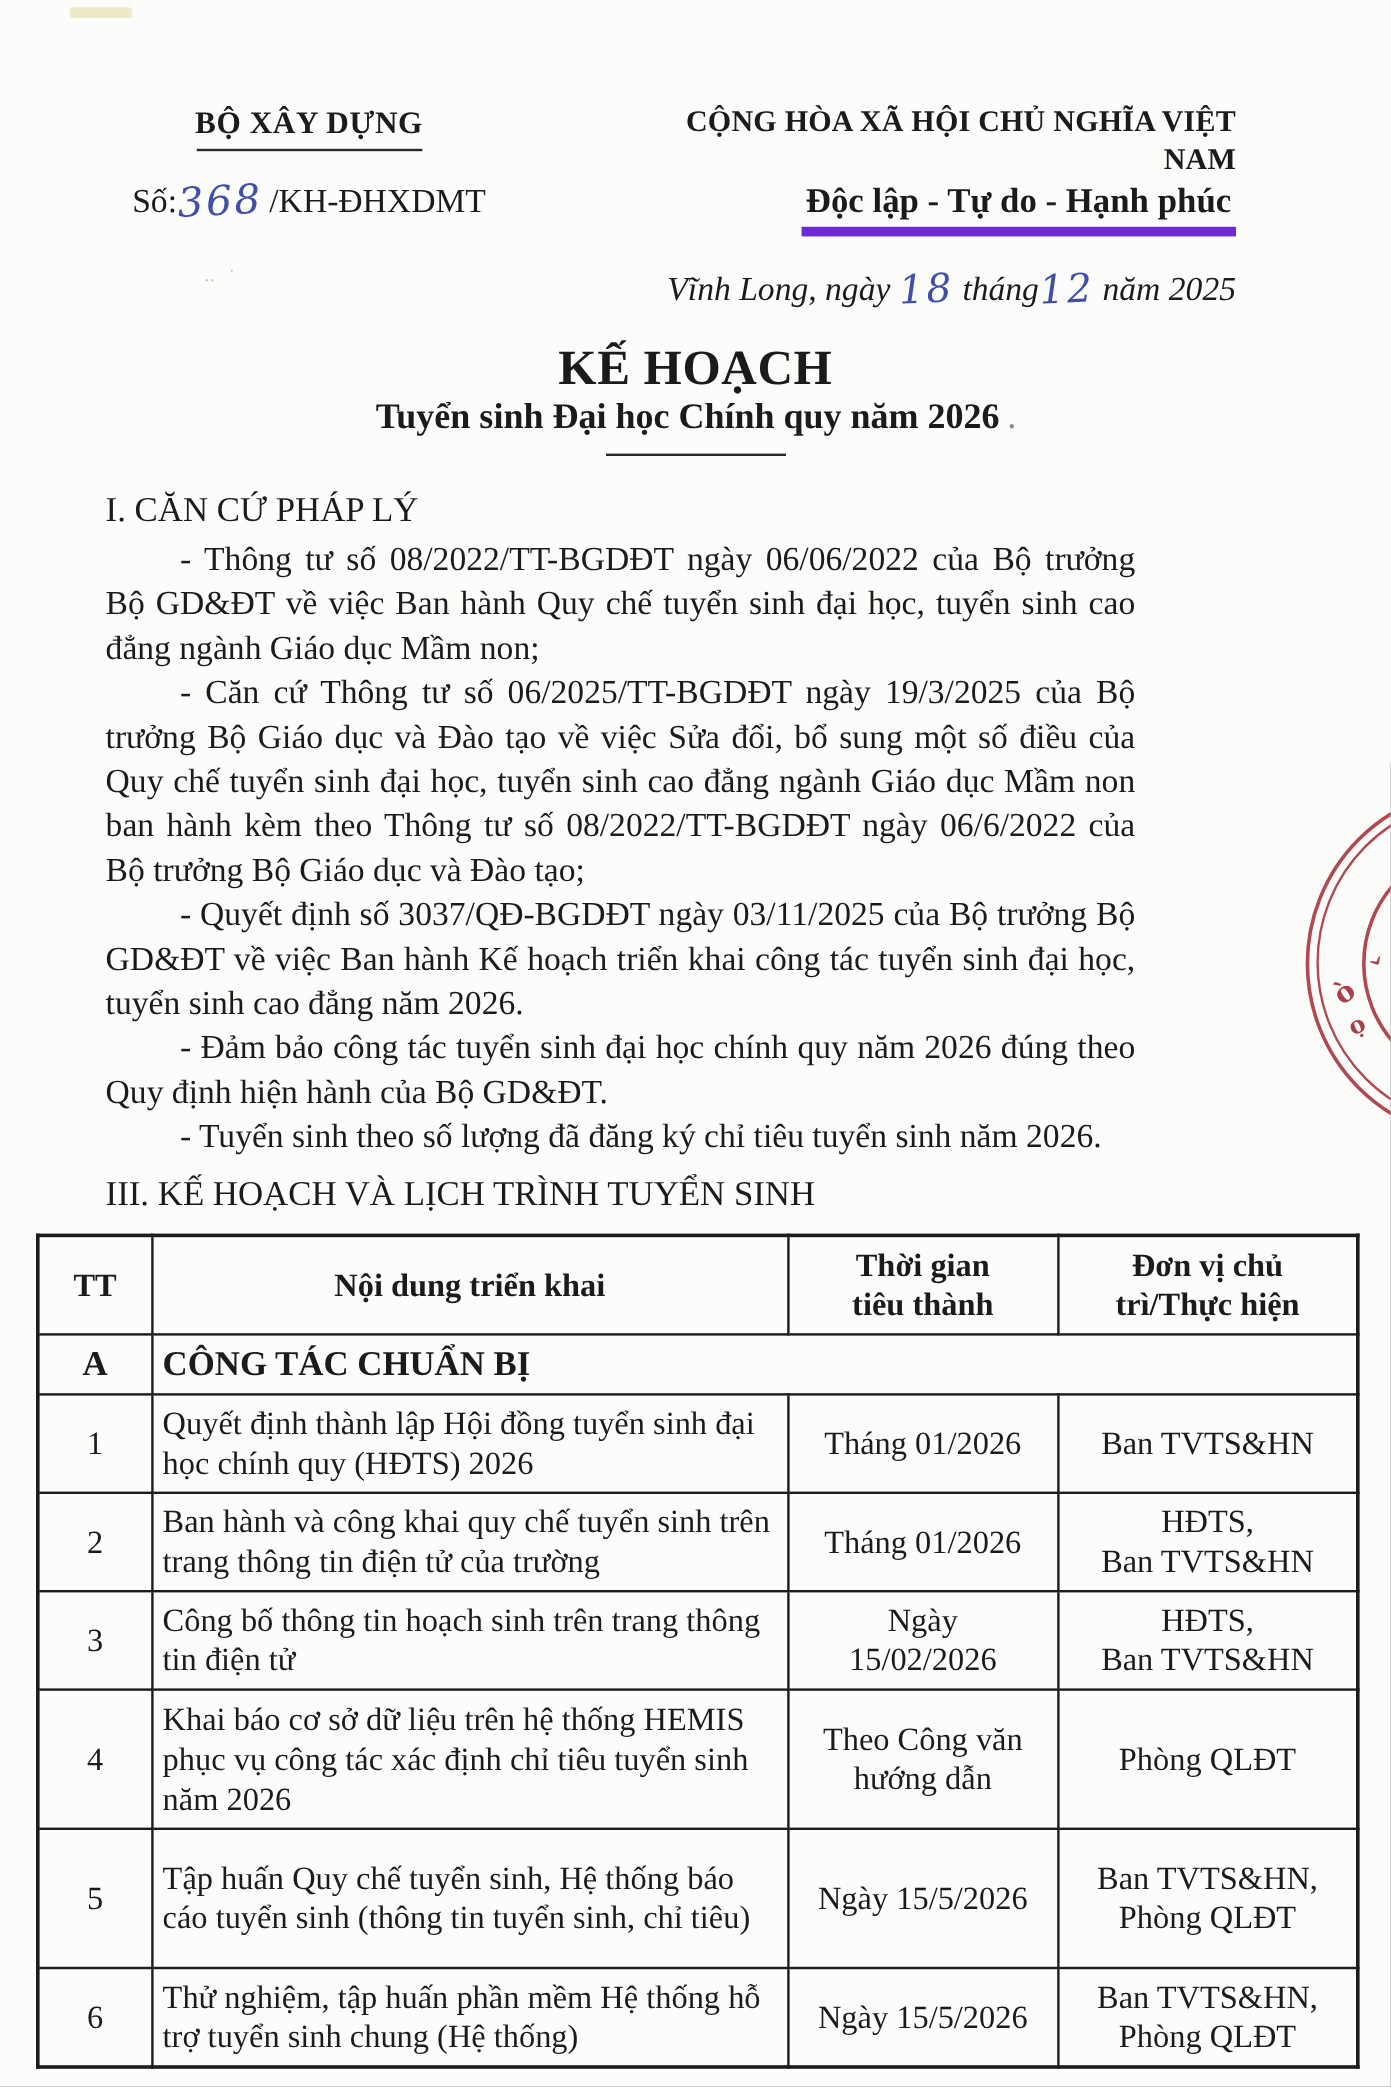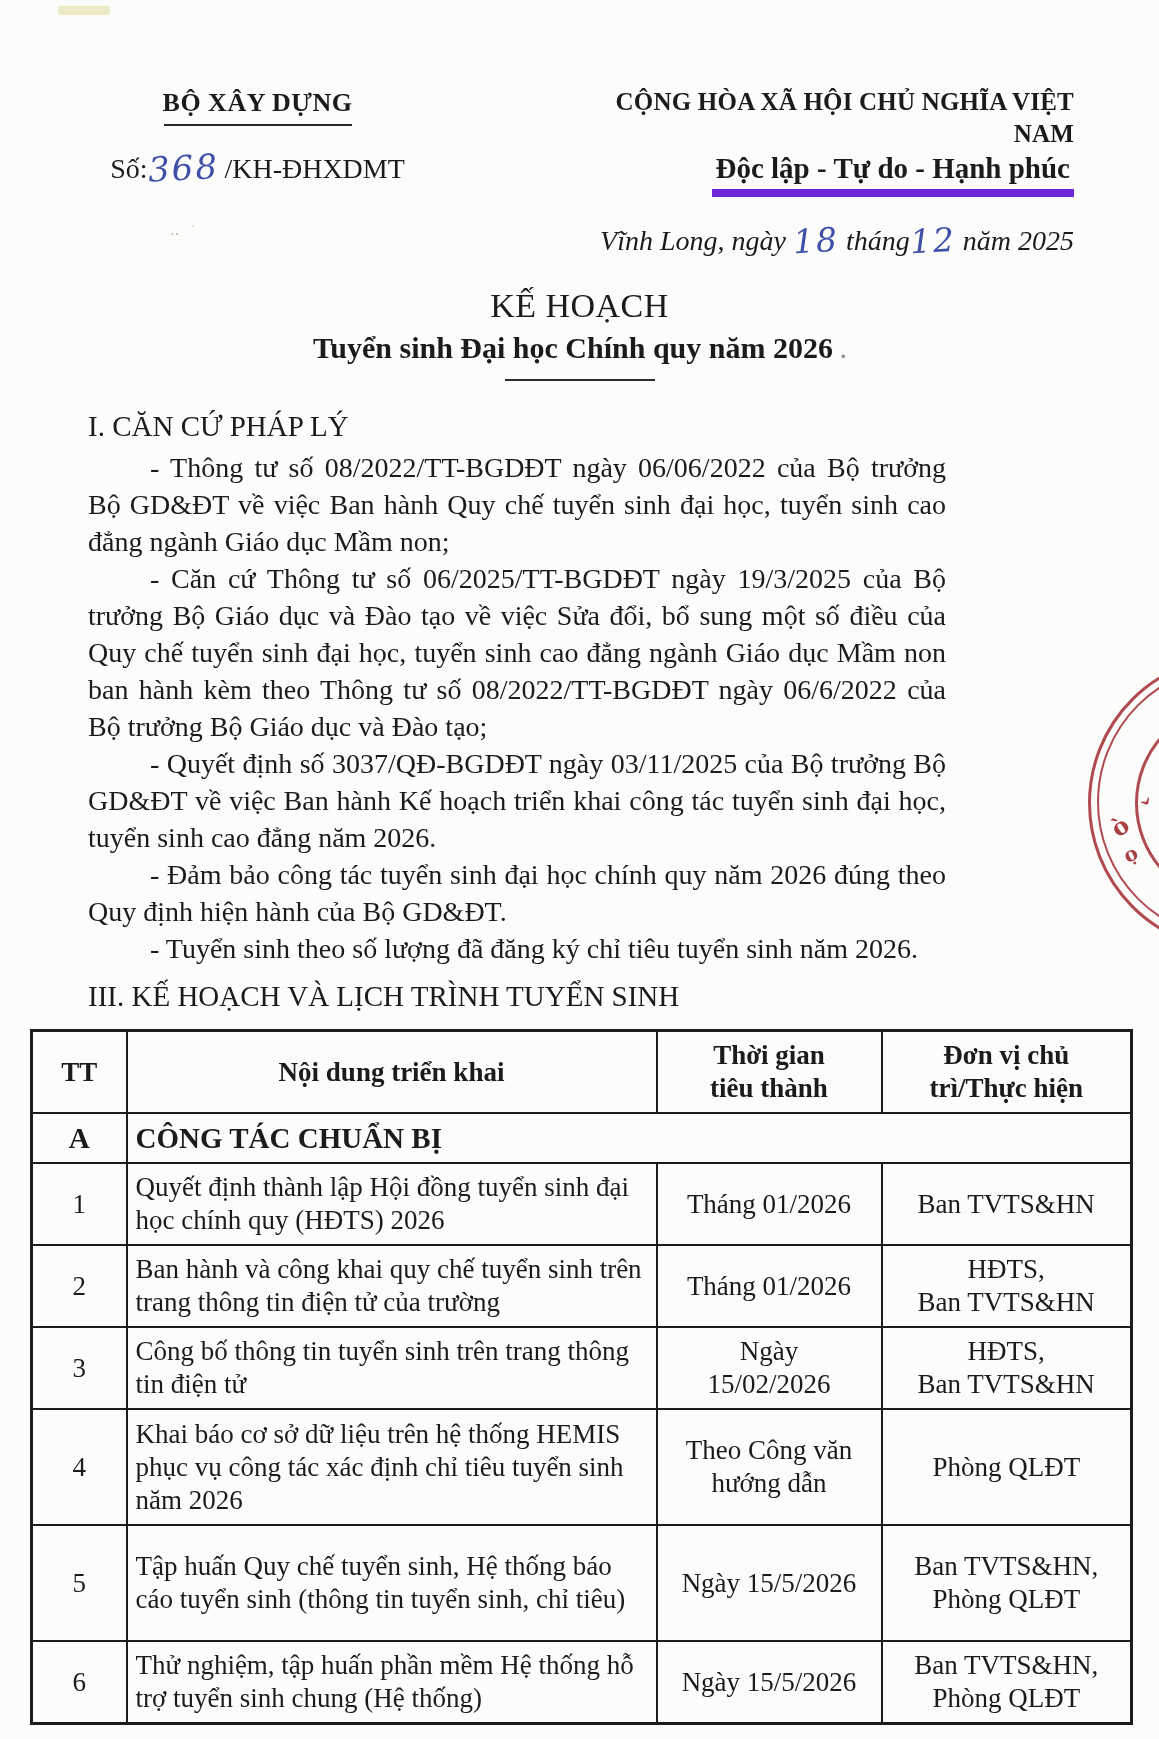--- a/index.html
+++ b/index.html
@@ -2,21 +2,21 @@
 <html><head>
 <meta charset="utf-8">
 <style>
   html,body{margin:0;padding:0;background:#888;}
   .page{
     position:relative; width:1159px; height:1739px; margin:0 auto;
     background:#fcfcfa; overflow:hidden;
     font-family:"Liberation Serif","DejaVu Serif",serif; color:#1b1b1b;
   }
   
-  .hdr{display:flex; padding-top:86px;gap:44px;}
+  .hdr{display:flex; padding-top:86px;}
   .hdr-left{width:345px; margin-left:85px; text-align:center;}
   .hdr-right{width:520px; margin-left:80px; text-align:right;}
   .org-line{font-size:26px; font-weight:bold; line-height:34px; letter-spacing:.5px;}
   .org-line2{font-size:27px; font-weight:bold; line-height:36px;}
   .rule-left{width:188px; border-bottom:2px solid #2a2a2a; margin:4px auto 0;}
   .so-line{margin-top:20px; font-size:28px;}
   .hand{
     font-family:"DejaVu Serif",serif; font-style:italic; font-weight:normal;
     color:#4050a8; font-size:34px; display:inline-block; transform:rotate(-3deg);
     letter-spacing:2px; position:relative; top:2px;
@@ -27,21 +27,21 @@
           border-bottom:8px solid #6d28d9; padding:0 4px 3px;}
   .date-line{margin-top:22px; font-size:28px; font-style:italic;}
   .date-line .hand{font-size:33px;}
   
   .smudge{position:absolute; left:170px; top:222px; width:70px; height:8px;
           color:#b9b6ae; font-size:14px; letter-spacing:4px;}
   .corner-mark{position:absolute; left:58px; top:6px; width:52px; height:9px;
           background:#e9e6b9; opacity:.8; border-radius:3px;}
   
   .title-block{text-align:center; margin-top:26px;}
-  .title-main{font-size:34px; font-weight:normal; line-height:44px; letter-spacing:.5px;}
+  .title-main{font-size:41px; font-weight:bold; line-height:44px; letter-spacing:.5px;}
   .title-sub{font-size:30px; font-weight:bold; line-height:40px;}
   .title-rule{width:150px; border-bottom:2px solid #2a2a2a; margin:8px auto 0;}
   .title-dot{color:#8b8b8b; font-size:22px;}
   
   .content{margin:26px 0 0 88px; width:858px;}
   .sec-head{font-size:29px; font-weight:normal; margin:10px 0 4px; line-height:38px;}
   .para{
     font-size:28px; line-height:37px; text-align:justify;
     text-indent:62px; margin:0;
   }
@@ -147,21 +147,21 @@
       </tr>
       <tr class="row-2l">
         <td class="tt-cell">2</td>
         <td class="content-cell">Ban hành và công khai quy chế tuyển sinh trên trang thông tin điện tử của trường</td>
         <td class="time-cell">Tháng 01/2026</td>
         <td class="unit-cell">HĐTS,
 Ban TVTS&amp;HN</td>
       </tr>
       <tr class="row-2l">
         <td class="tt-cell">3</td>
-        <td class="content-cell">Công bố thông tin tuyển sinh trên trang thông tin điện tử</td>
+        <td class="content-cell">Công bố thông tin hoạch sinh trên trang thông tin điện tử</td>
         <td class="time-cell">Ngày
 15/02/2026</td>
         <td class="unit-cell">HĐTS,
 Ban TVTS&amp;HN</td>
       </tr>
       <tr class="row-3l">
         <td class="tt-cell">4</td>
         <td class="content-cell">Khai báo cơ sở dữ liệu trên hệ thống HEMIS phục vụ công tác xác định chỉ tiêu tuyển sinh năm 2026</td>
         <td class="time-cell">Theo Công văn
 hướng dẫn</td>

